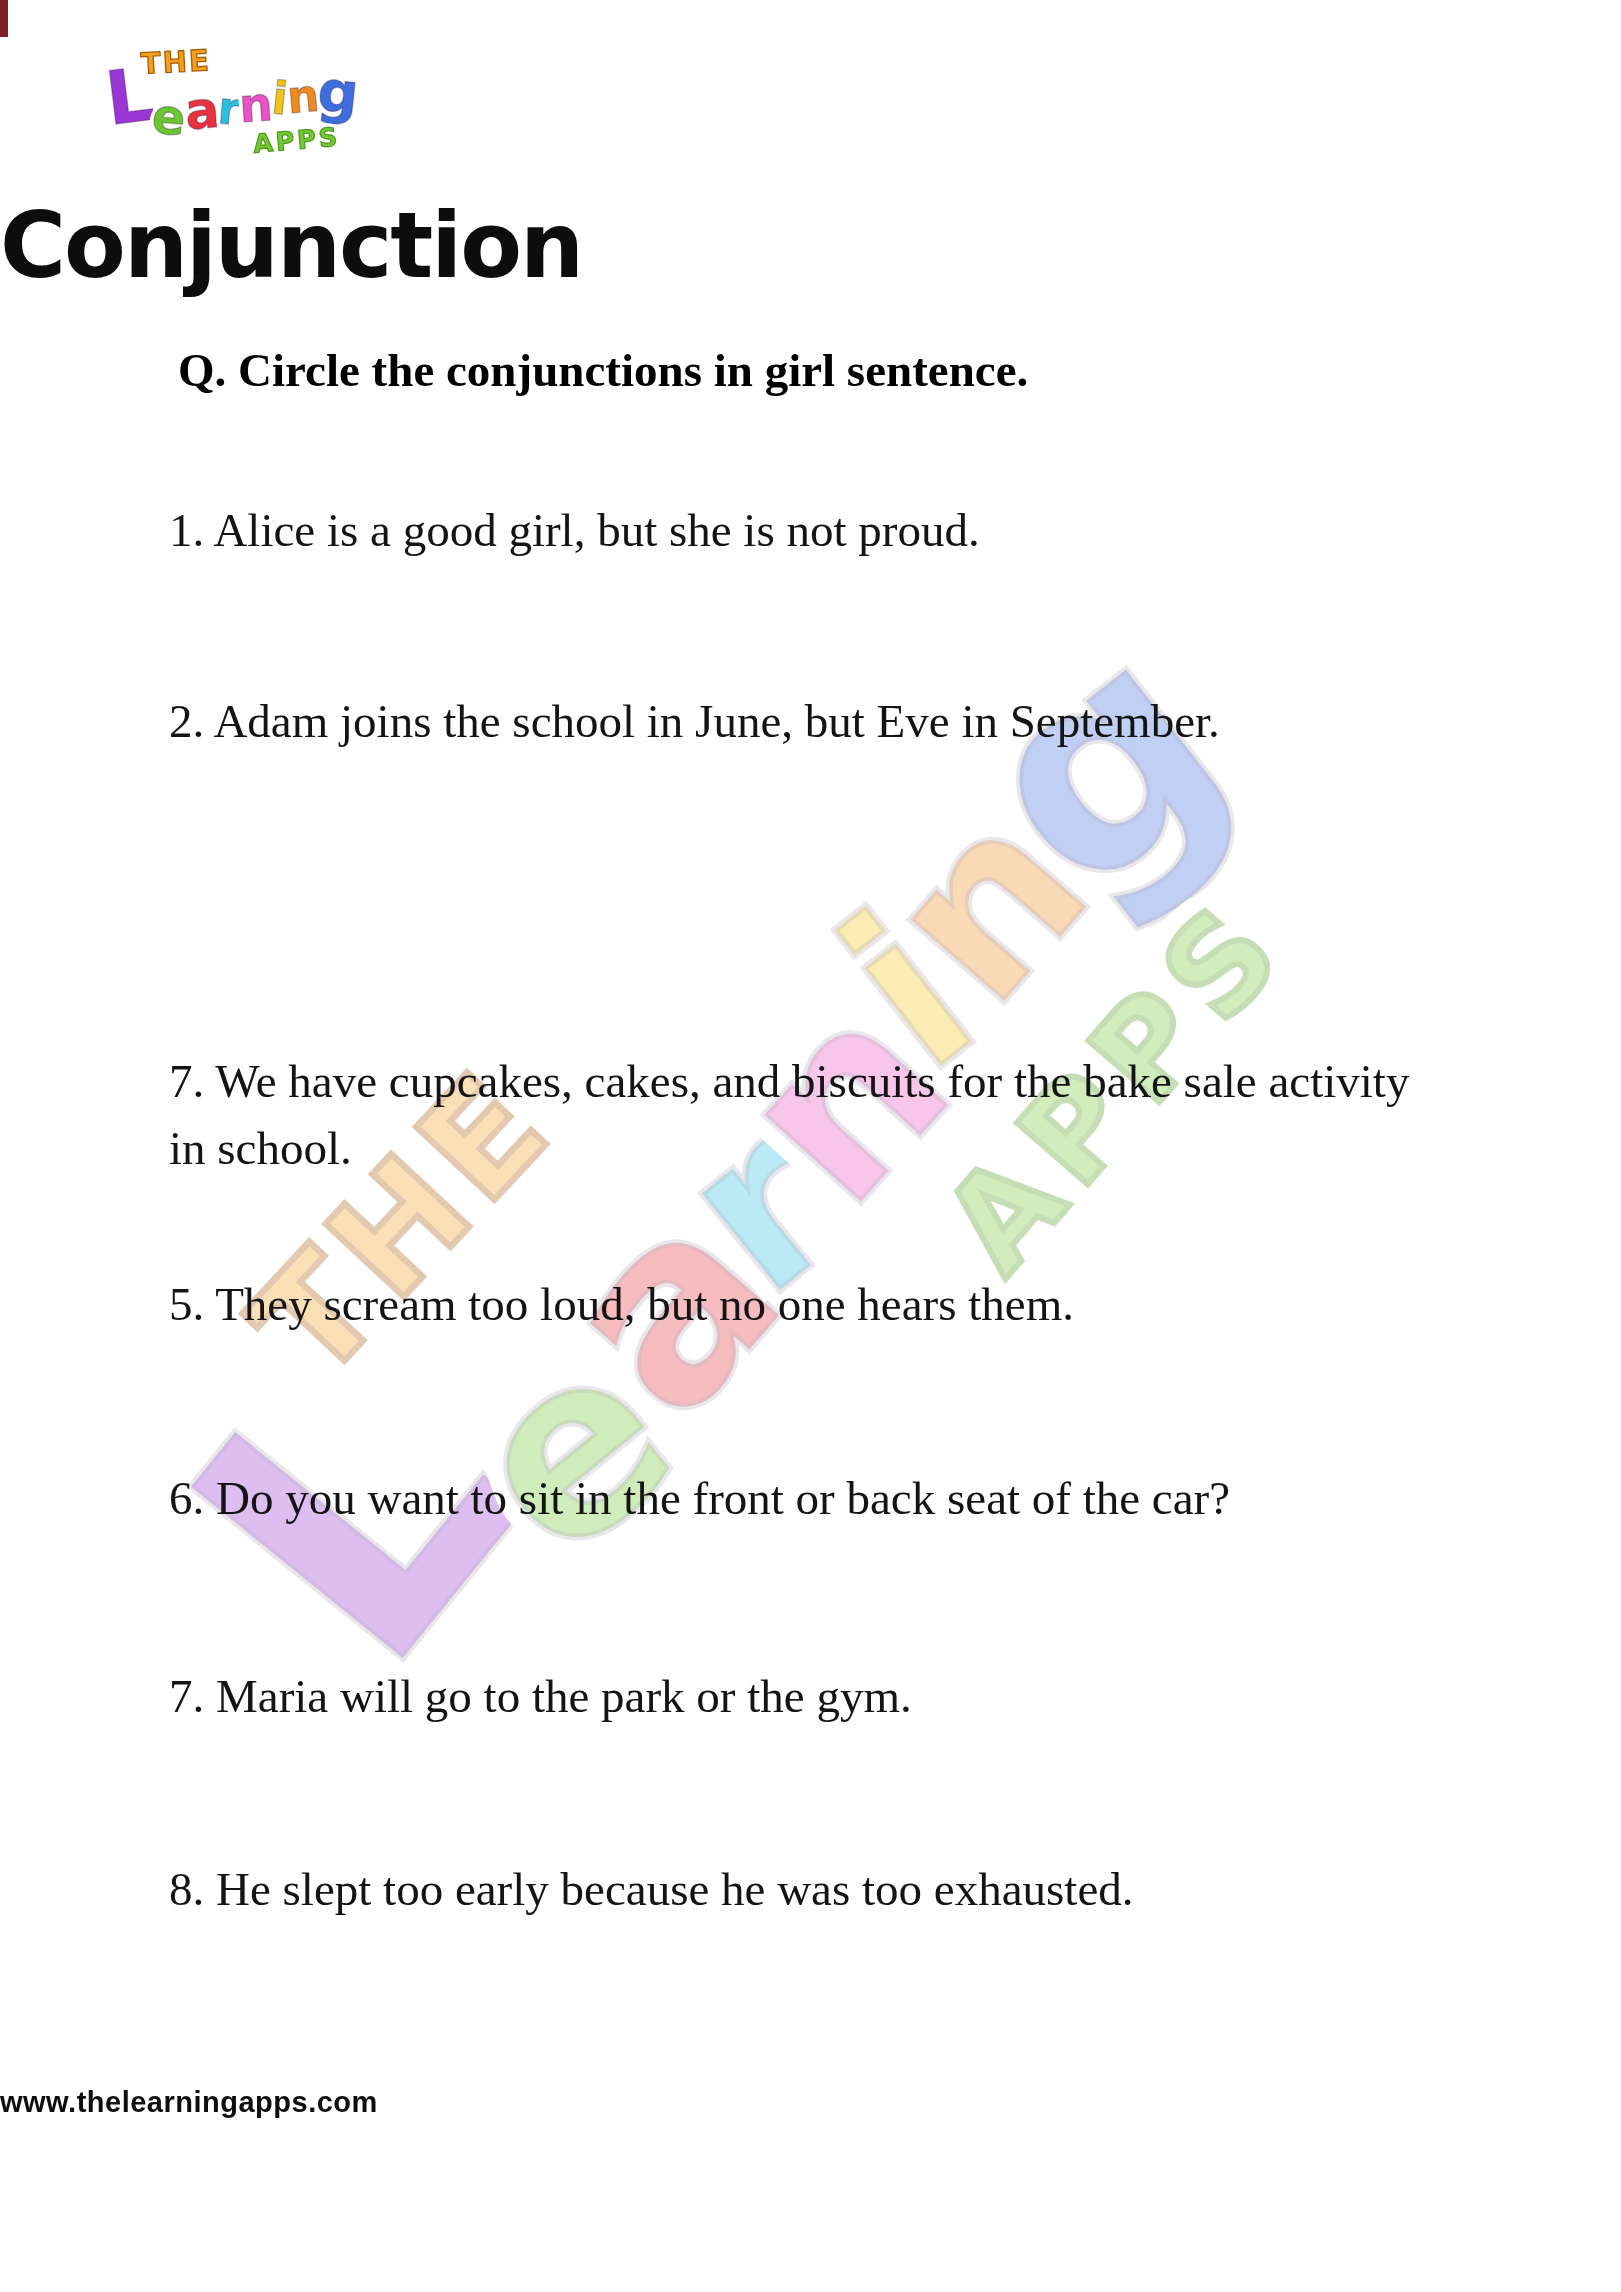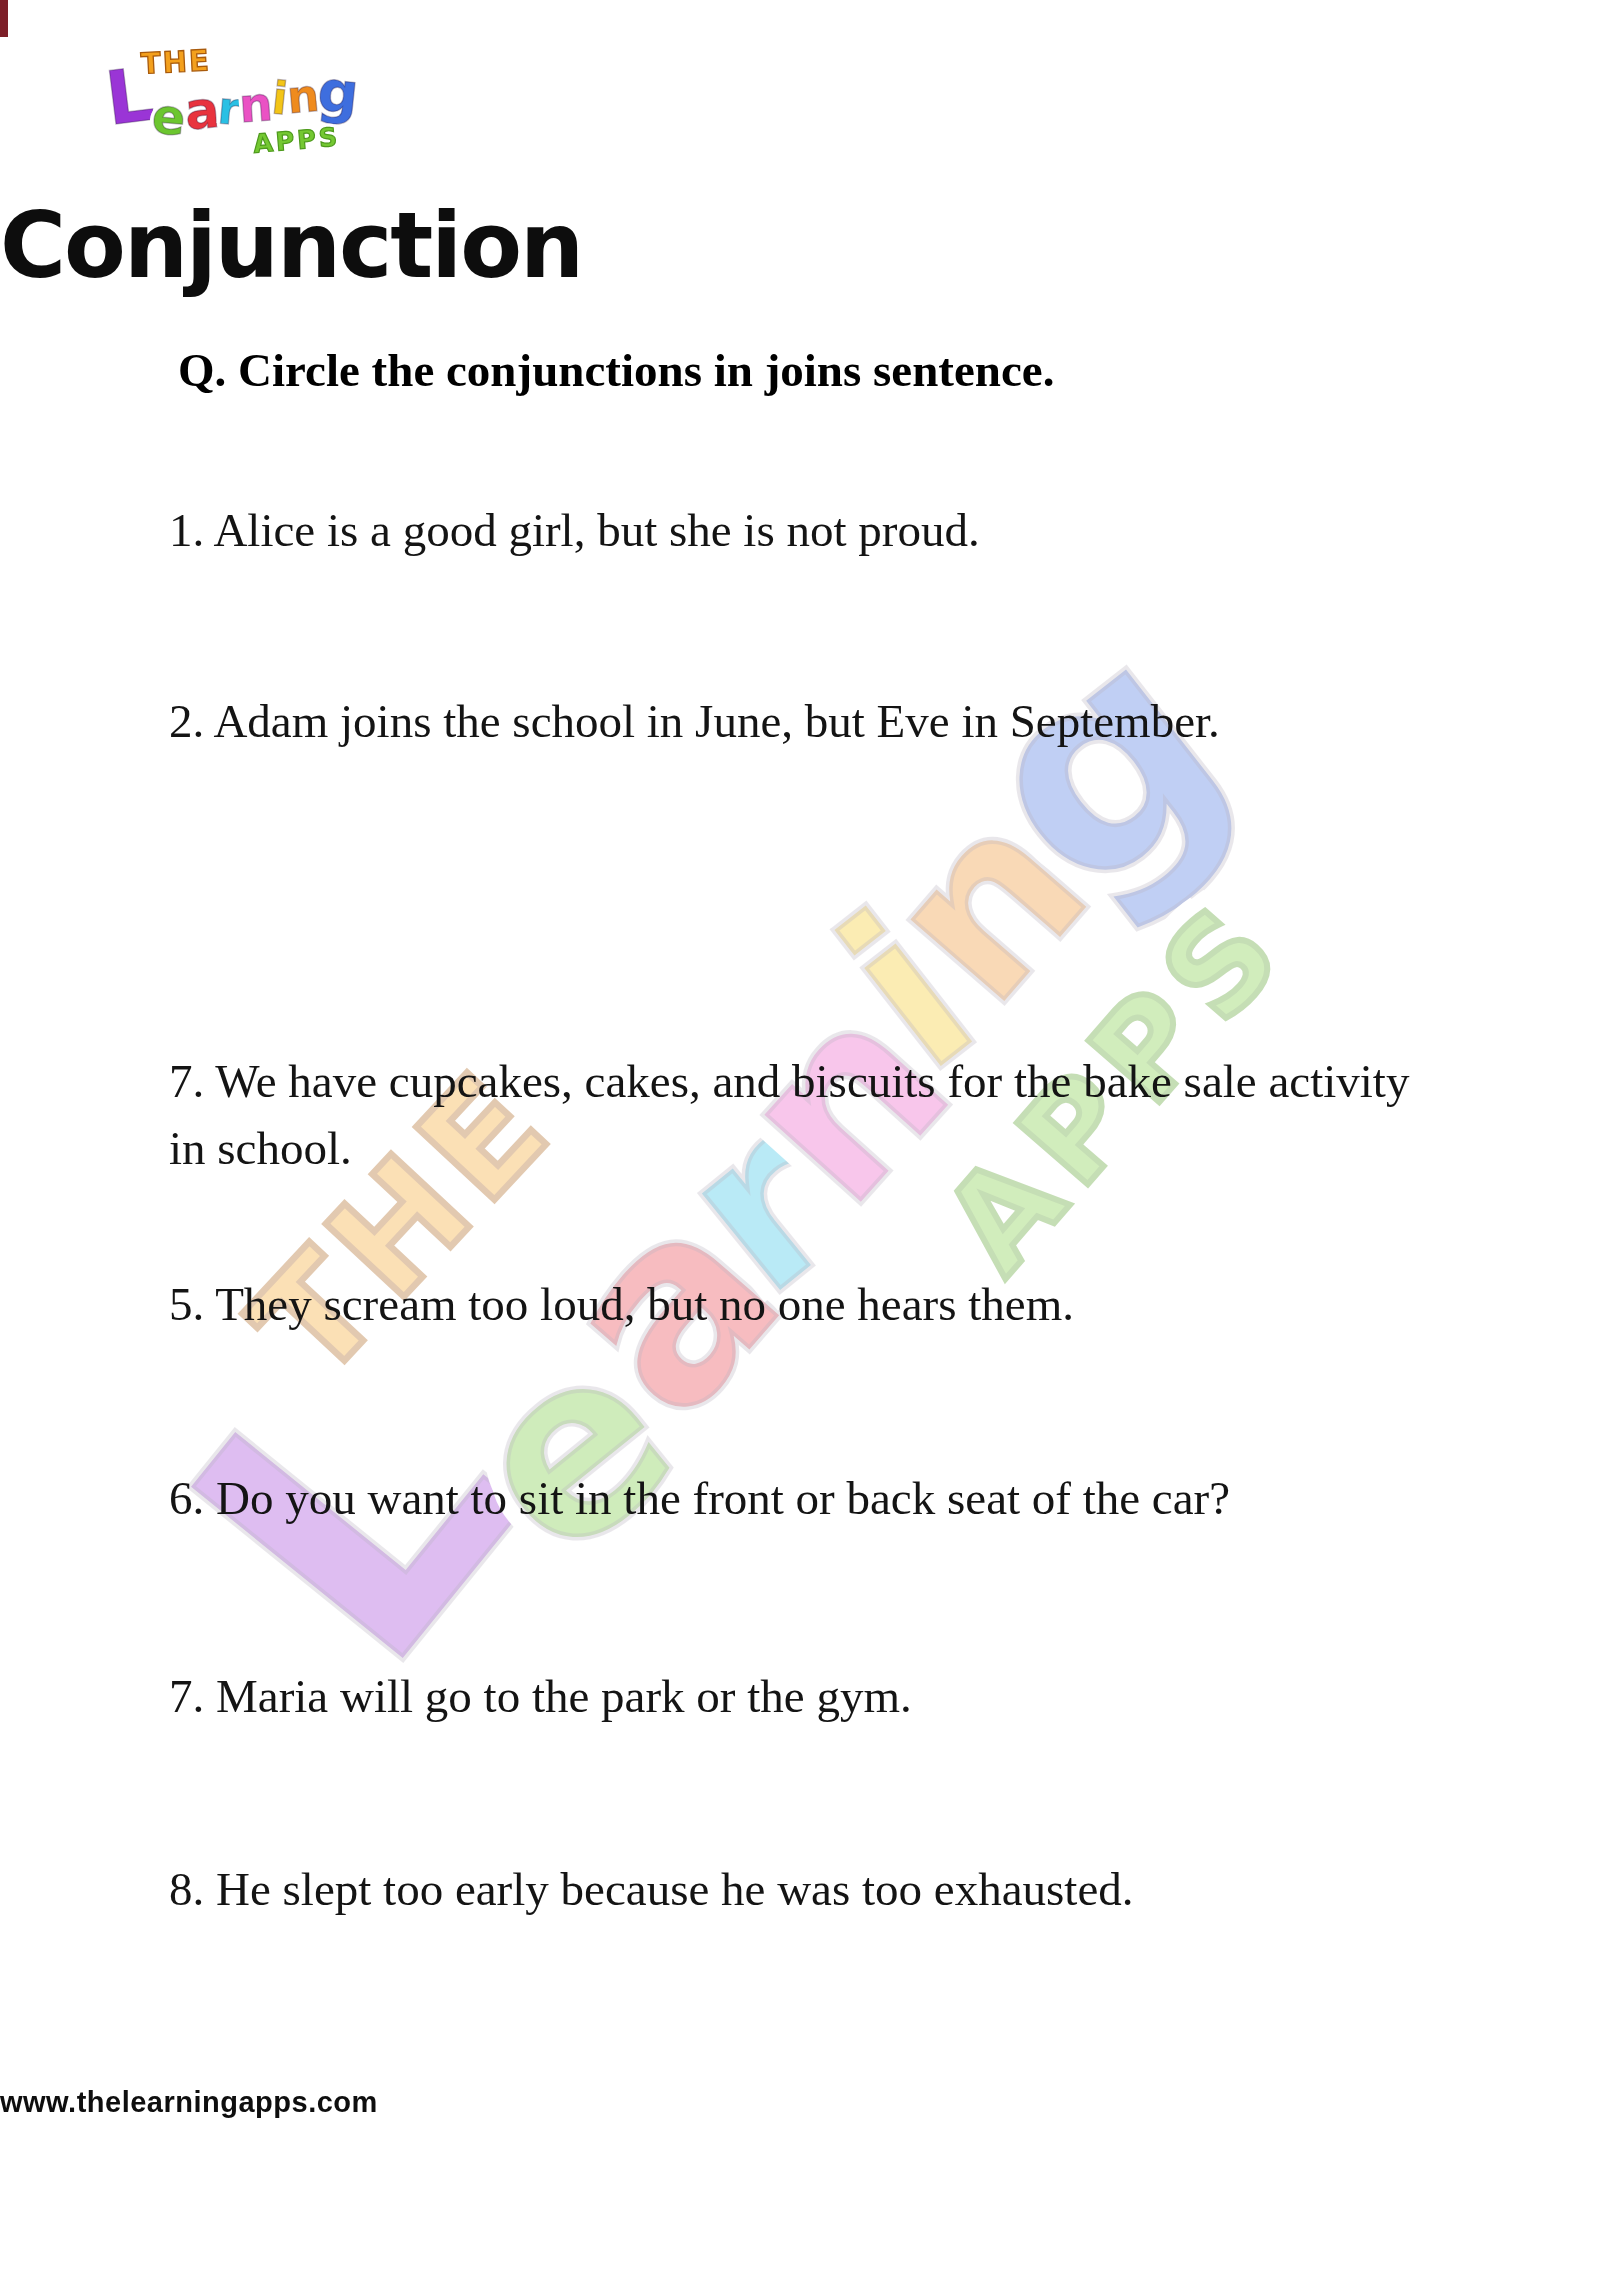--- a/index.html
+++ b/index.html
@@ -121,21 +121,21 @@
       <span class="ll" style="color: rgb(234, 82, 196);">n</span>
       <span class="ll" style="color: rgb(243, 197, 23);">i</span>
       <span class="ll" style="color: rgb(239, 139, 30);">n</span>
       <span class="ll" style="color: rgb(62, 110, 222);">g</span>
     </span>
     <span class="logo-apps" style="color: rgb(116, 200, 50);">APPS</span>
   </div>
 
   <h1 class="title">Conjunction</h1>
 
-  <h2 class="question">Q. Circle the conjunctions in joins sentence.</h2>
+  <h2 class="question">Q. Circle the conjunctions in girl sentence.</h2>
 
   <p class="sentence" style="top:497px">1. Alice is a good girl, but she is not proud.</p>
   <p class="sentence" style="top:688px">2. Adam joins the school in June, but Eve in September.</p>
   <p class="sentence" style="top:1048px">7. We have cupcakes, cakes, and biscuits for the bake sale activity in school.</p>
   <p class="sentence" style="top:1271px">5. They scream too loud, but no one hears them.</p>
   <p class="sentence" style="top:1465px">6. Do you want to sit in the front or back seat of the car?</p>
   <p class="sentence" style="top:1663px">7. Maria will go to the park or the gym.</p>
   <p class="sentence" style="top:1856px">8. He slept too early because he was too exhausted.</p>
 
   <div class="footer-url">www.thelearningapps.com</div>

